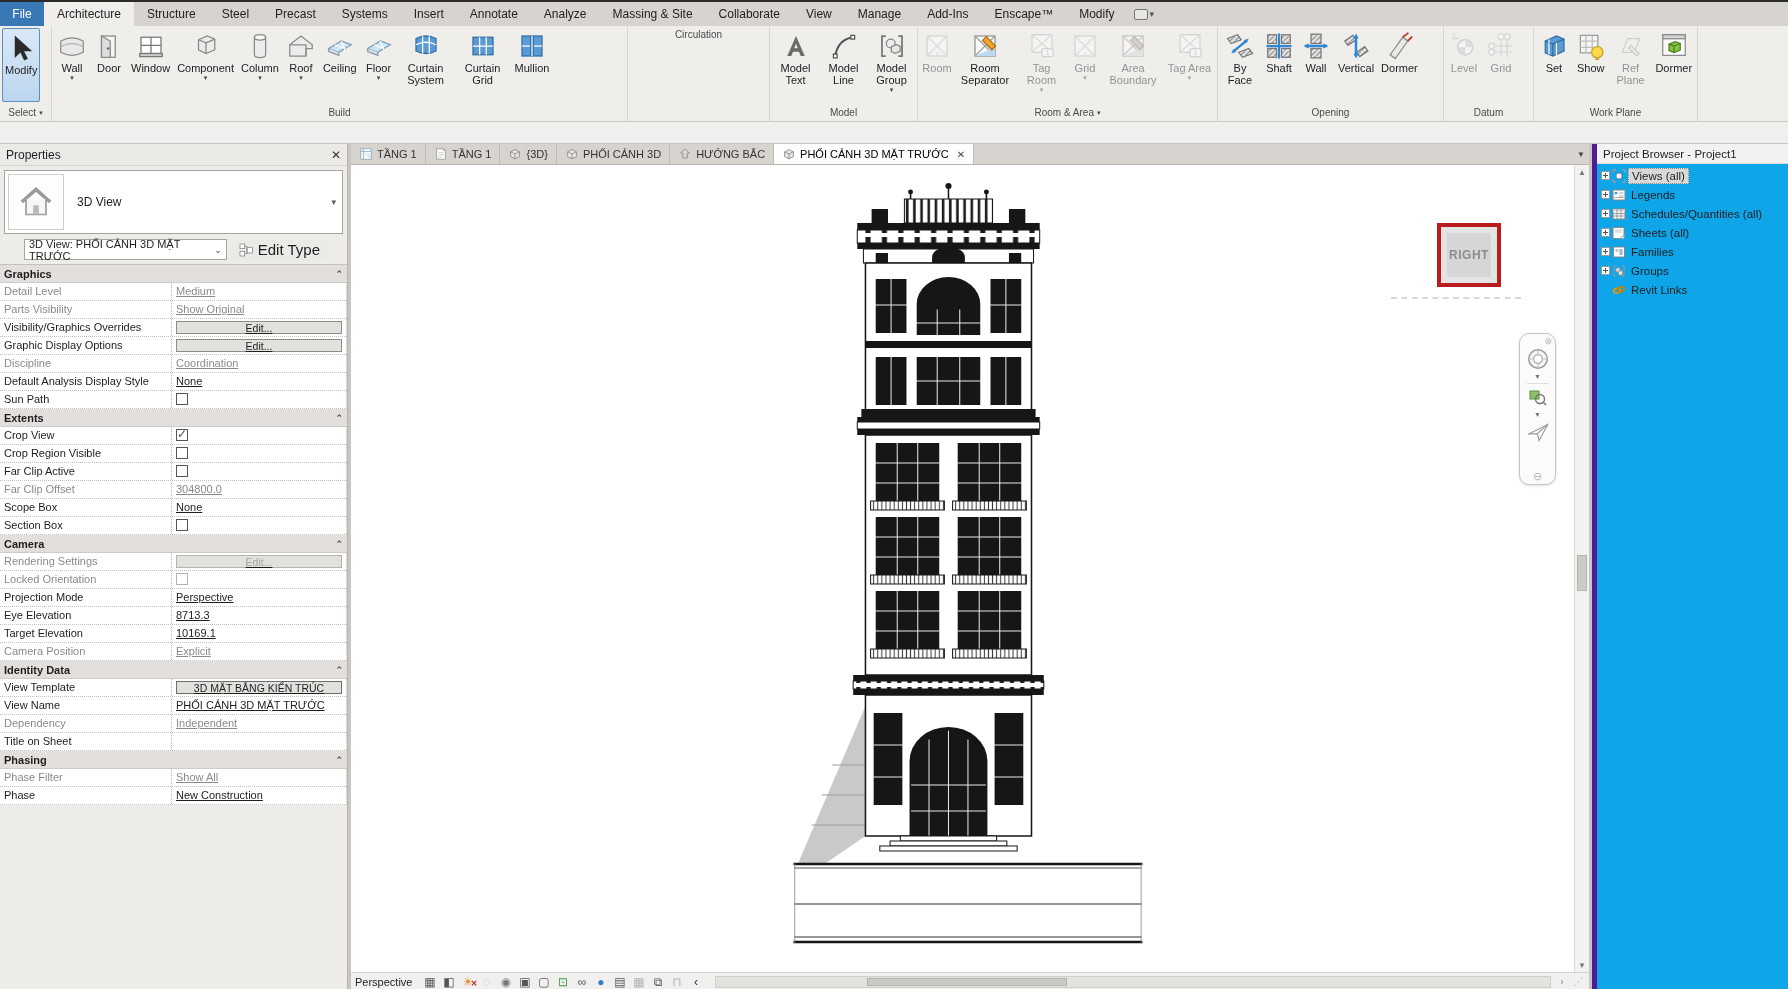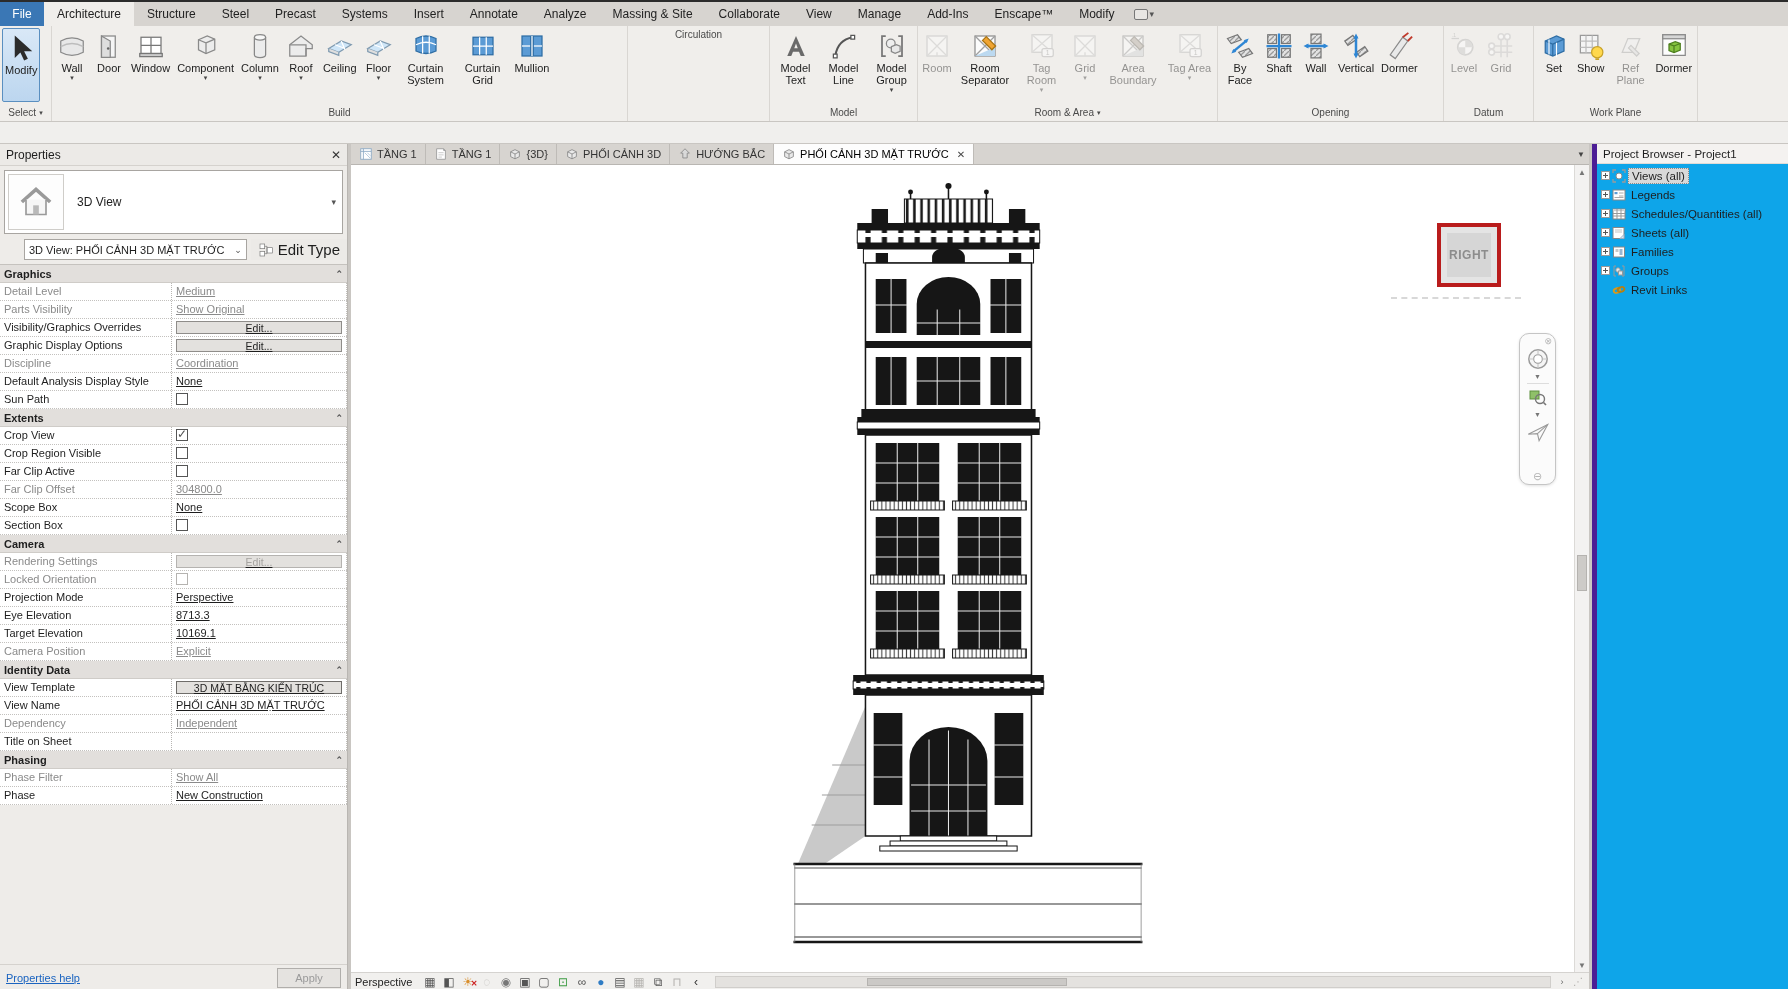--- a/index.html
+++ b/index.html
@@ -29,21 +29,21 @@
   .workspace{display:flex;height:846px;}
   .vdiv{width:3px;background:#c9c6c2;}
   
   .props{width:348px;background:#eeece9;position:relative;display:flex;flex-direction:column;border-right:1px solid #b9b6b2;}
   .props-title{height:22px;display:flex;align-items:center;padding:0 6px;background:#eceae7;border-bottom:1px solid #d5d2ce;font-size:12px;}
   .props-title .x{margin-left:auto;font-size:12px;color:#333;}
   .typesel{margin:4px 4px 0 4px;background:#fff;border:1px solid #a8a5a1;height:64px;display:flex;align-items:center;}
   .typesel .pic{width:56px;height:56px;margin:3px;border:1px solid #cfcdc9;background:#fdfdfd;display:flex;align-items:center;justify-content:center;}
   .typesel .tname{margin-left:10px;font-size:12px;}
   .typesel .chev{margin-left:auto;margin-right:6px;color:#555;font-size:9px;}
-  .typerow{display:flex;align-items:flex-start;margin:5px 0 4px 4px;gap:4px;padding-left:20px;}
+  .typerow{display:flex;align-items:flex-start;margin:5px 20px 4px 4px;gap:4px;padding-left:20px;}
   .combo{flex:1;height:21px;background:#fff;border:1px solid #a8a5a1;display:flex;align-items:center;padding:0 4px;font-size:11px;}
   .combo .chev{margin-left:auto;color:#555;font-size:9px;}
   .edittype-btn{height:21px;display:flex;align-items:center;gap:4px;padding:0 6px;background:#eceae7;border:1px solid transparent;font-size:15px;}
   .pgrid{border-top:1px solid #c5c2be;background:#fff;}
   .psec{height:18px;background:#e2dfdc;border-bottom:1px solid #cfccc8;display:flex;align-items:center;padding:0 4px;font-weight:bold;font-size:11px;}
   .psec .caret{margin-left:auto;color:#555;font-size:9px;}
   .prow{display:flex;height:18px;border-bottom:1px dotted #c3c1be;background:#fff;align-items:stretch;}
   .plabel{width:172px;padding:2px 4px;border-right:1px dotted #b8b6b3;white-space:nowrap;overflow:hidden;}
   .pval{flex:1;padding:2px 4px;white-space:nowrap;overflow:hidden;border-right:1px dotted #c3c1be;text-decoration:underline;}
   .gray{color:#8a8a8a;}
@@ -802,24 +802,20 @@
           </div>
         <div class="prow">
             <div class="plabel gray">Phase Filter</div>
             <div class="pval gray">Show All</div>
           </div>
         <div class="prow">
             <div class="plabel">Phase</div>
             <div class="pval">New Construction</div>
           </div>
       </div>
-      <div class="props-foot">
-        <span class="plink">Properties help</span>
-        <div class="apply-btn">Apply</div>
-      </div>
     </aside>
 
     <div class="vdiv"></div>
 
     <main class="draw">
       <div class="vtabs">
         <div class="vtab">
             <svg width="14" height="14">
               <use href="#t-plan"></use>
             </svg>

